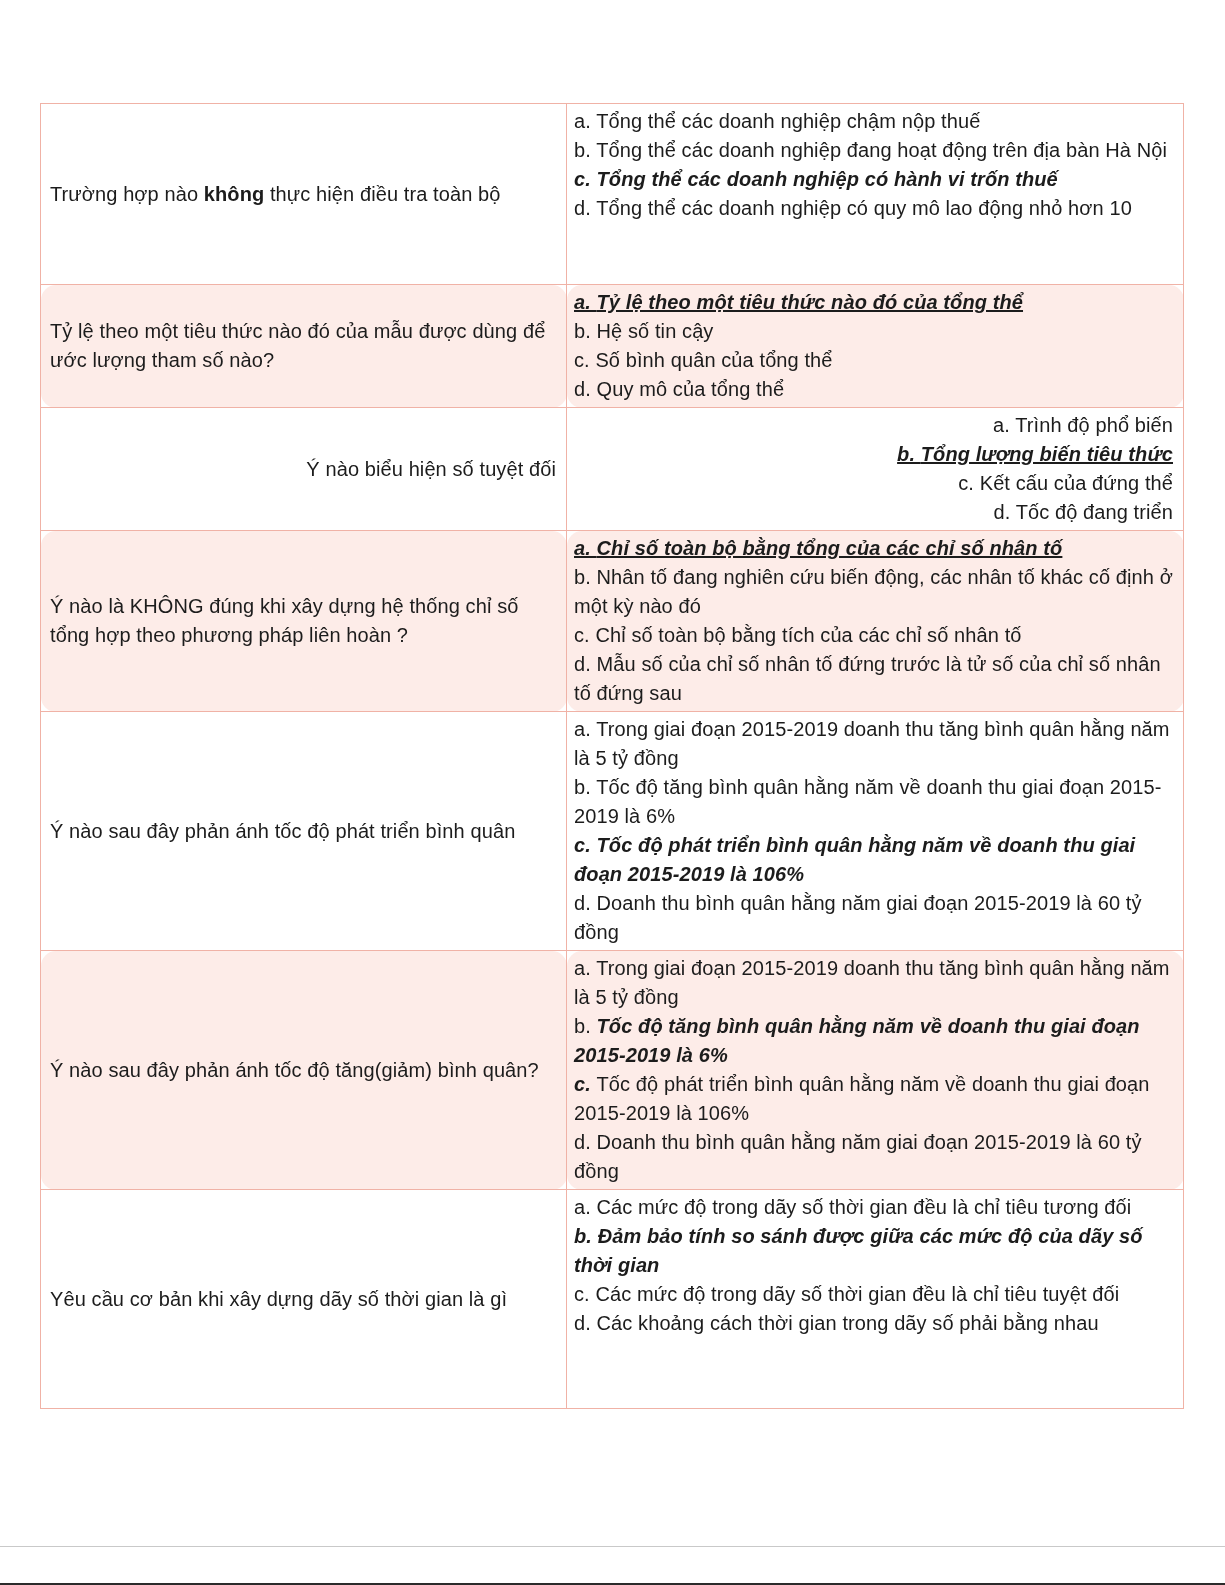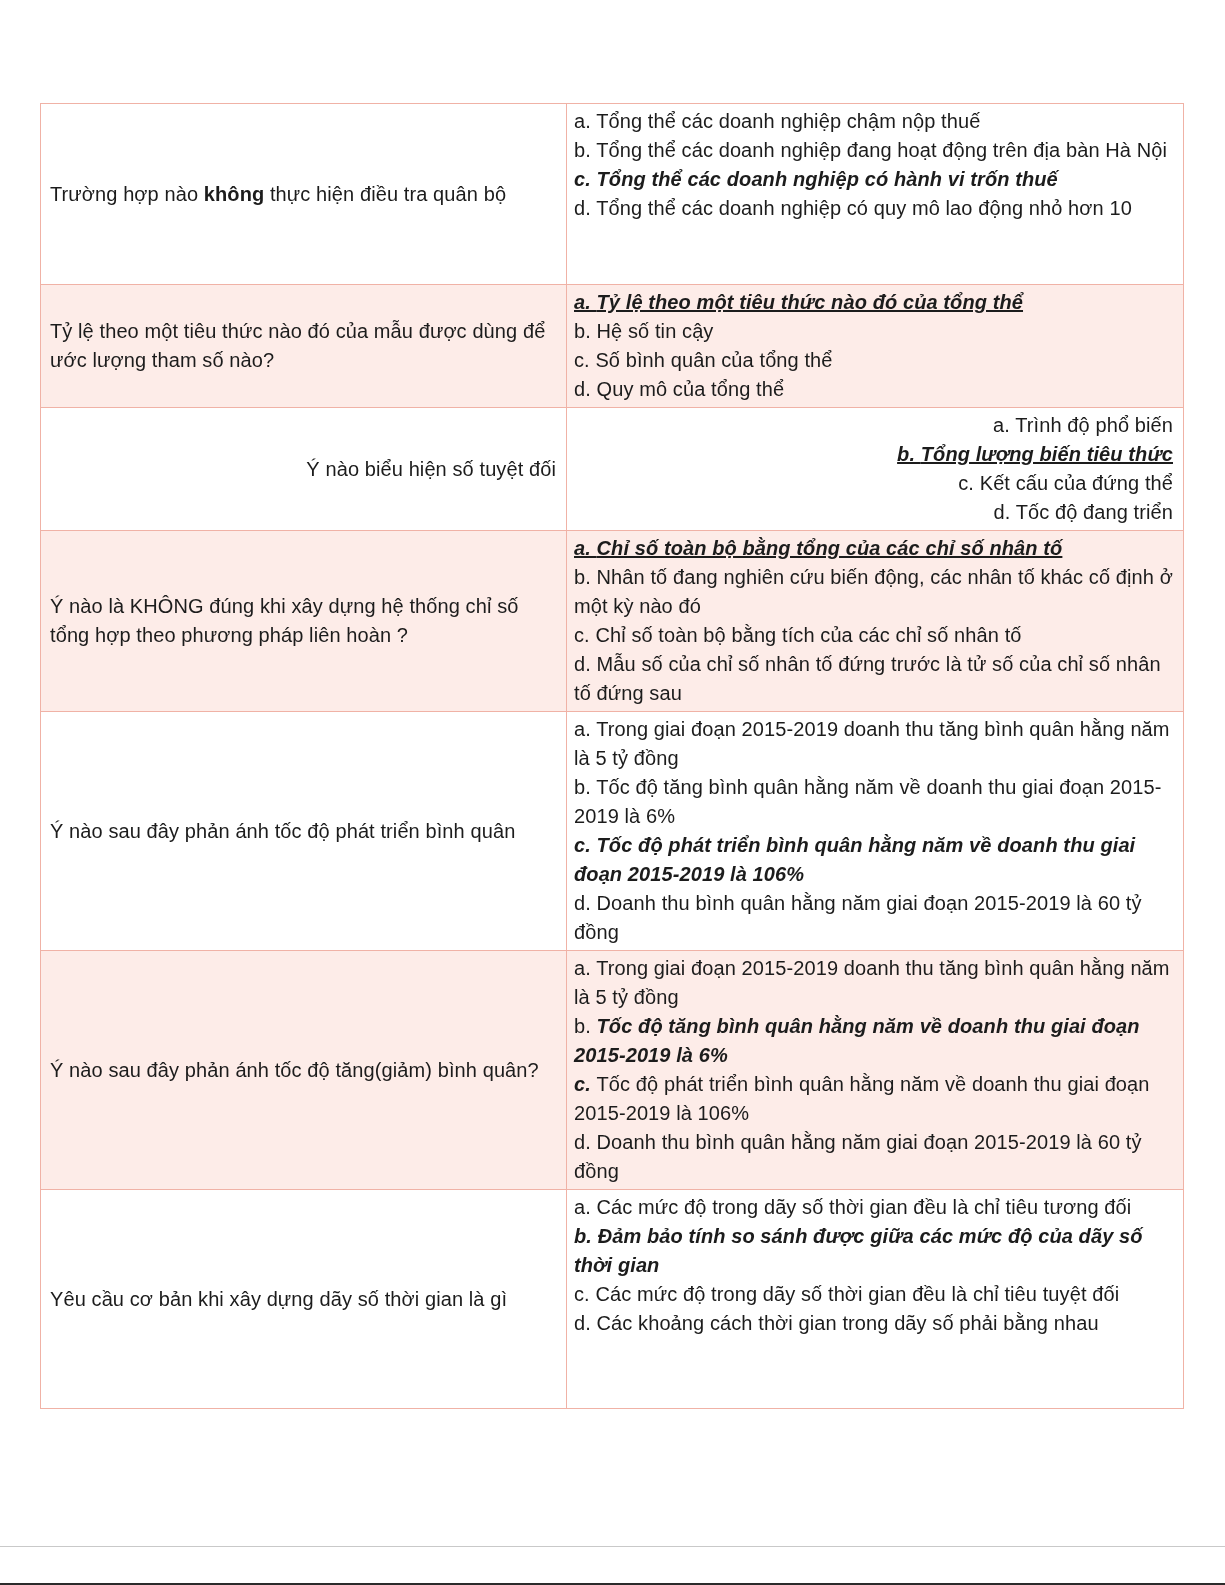--- a/index.html
+++ b/index.html
@@ -32,21 +32,21 @@
     color:var(--text-color);
   }
   td.q-cell{
     vertical-align:middle;
     padding:4px 10px 4px 9px;
   }
   td.a-cell{
     vertical-align:top;
     padding:3px 10px 3px 7px;
   }
-  tr.shaded td{ background:var(--shade-color); }
+  tr.shaded td{ background:var(--shade-color);border-radius:15px; }
 
   
   tr:nth-child(1) td{ height:181px; }
   tr:nth-child(2) td{ height:114px; }
   tr:nth-child(3) td{ height:117px;text-align:right; }
   tr:nth-child(4) td{ height:177px; }
   tr:nth-child(5) td{ height:234px; }
   tr:nth-child(6) td{ height:234px; }
   tr:nth-child(7) td{ height:219px; }
 
@@ -70,21 +70,21 @@
 <body>
 
 <div class="page">
   <table class="quiz-table">
     <colgroup>
       <col class="q-col">
       <col class="a-col">
     </colgroup>
     <tbody>
         <tr>
-          <td class="q-cell"><span>Trường hợp nào </span><span class="b">không</span><span> thực hiện điều tra quân bộ</span></td>
+          <td class="q-cell"><span>Trường hợp nào </span><span class="b">không</span><span> thực hiện điều tra toàn bộ</span></td>
           <td class="a-cell">
             <div class="answer"><span>a. </span><span>Tổng thể các doanh nghiệp chậm nộp thuế</span></div>
             <div class="answer"><span>b. </span><span>Tổng thể các doanh nghiệp đang hoạt động trên địa bàn Hà Nội</span></div>
             <div class="answer"><span class="ci">c. </span><span class="ci">Tổng thể các doanh nghiệp có hành vi trốn thuế</span></div>
             <div class="answer"><span>d. </span><span>Tổng thể các doanh nghiệp có quy mô lao động nhỏ hơn 10</span></div>
           </td>
         </tr>
         <tr class="shaded">
           <td class="q-cell"><span>Tỷ lệ theo một tiêu thức nào đó của mẫu được dùng để ước lượng tham số nào?</span></td>
           <td class="a-cell">

